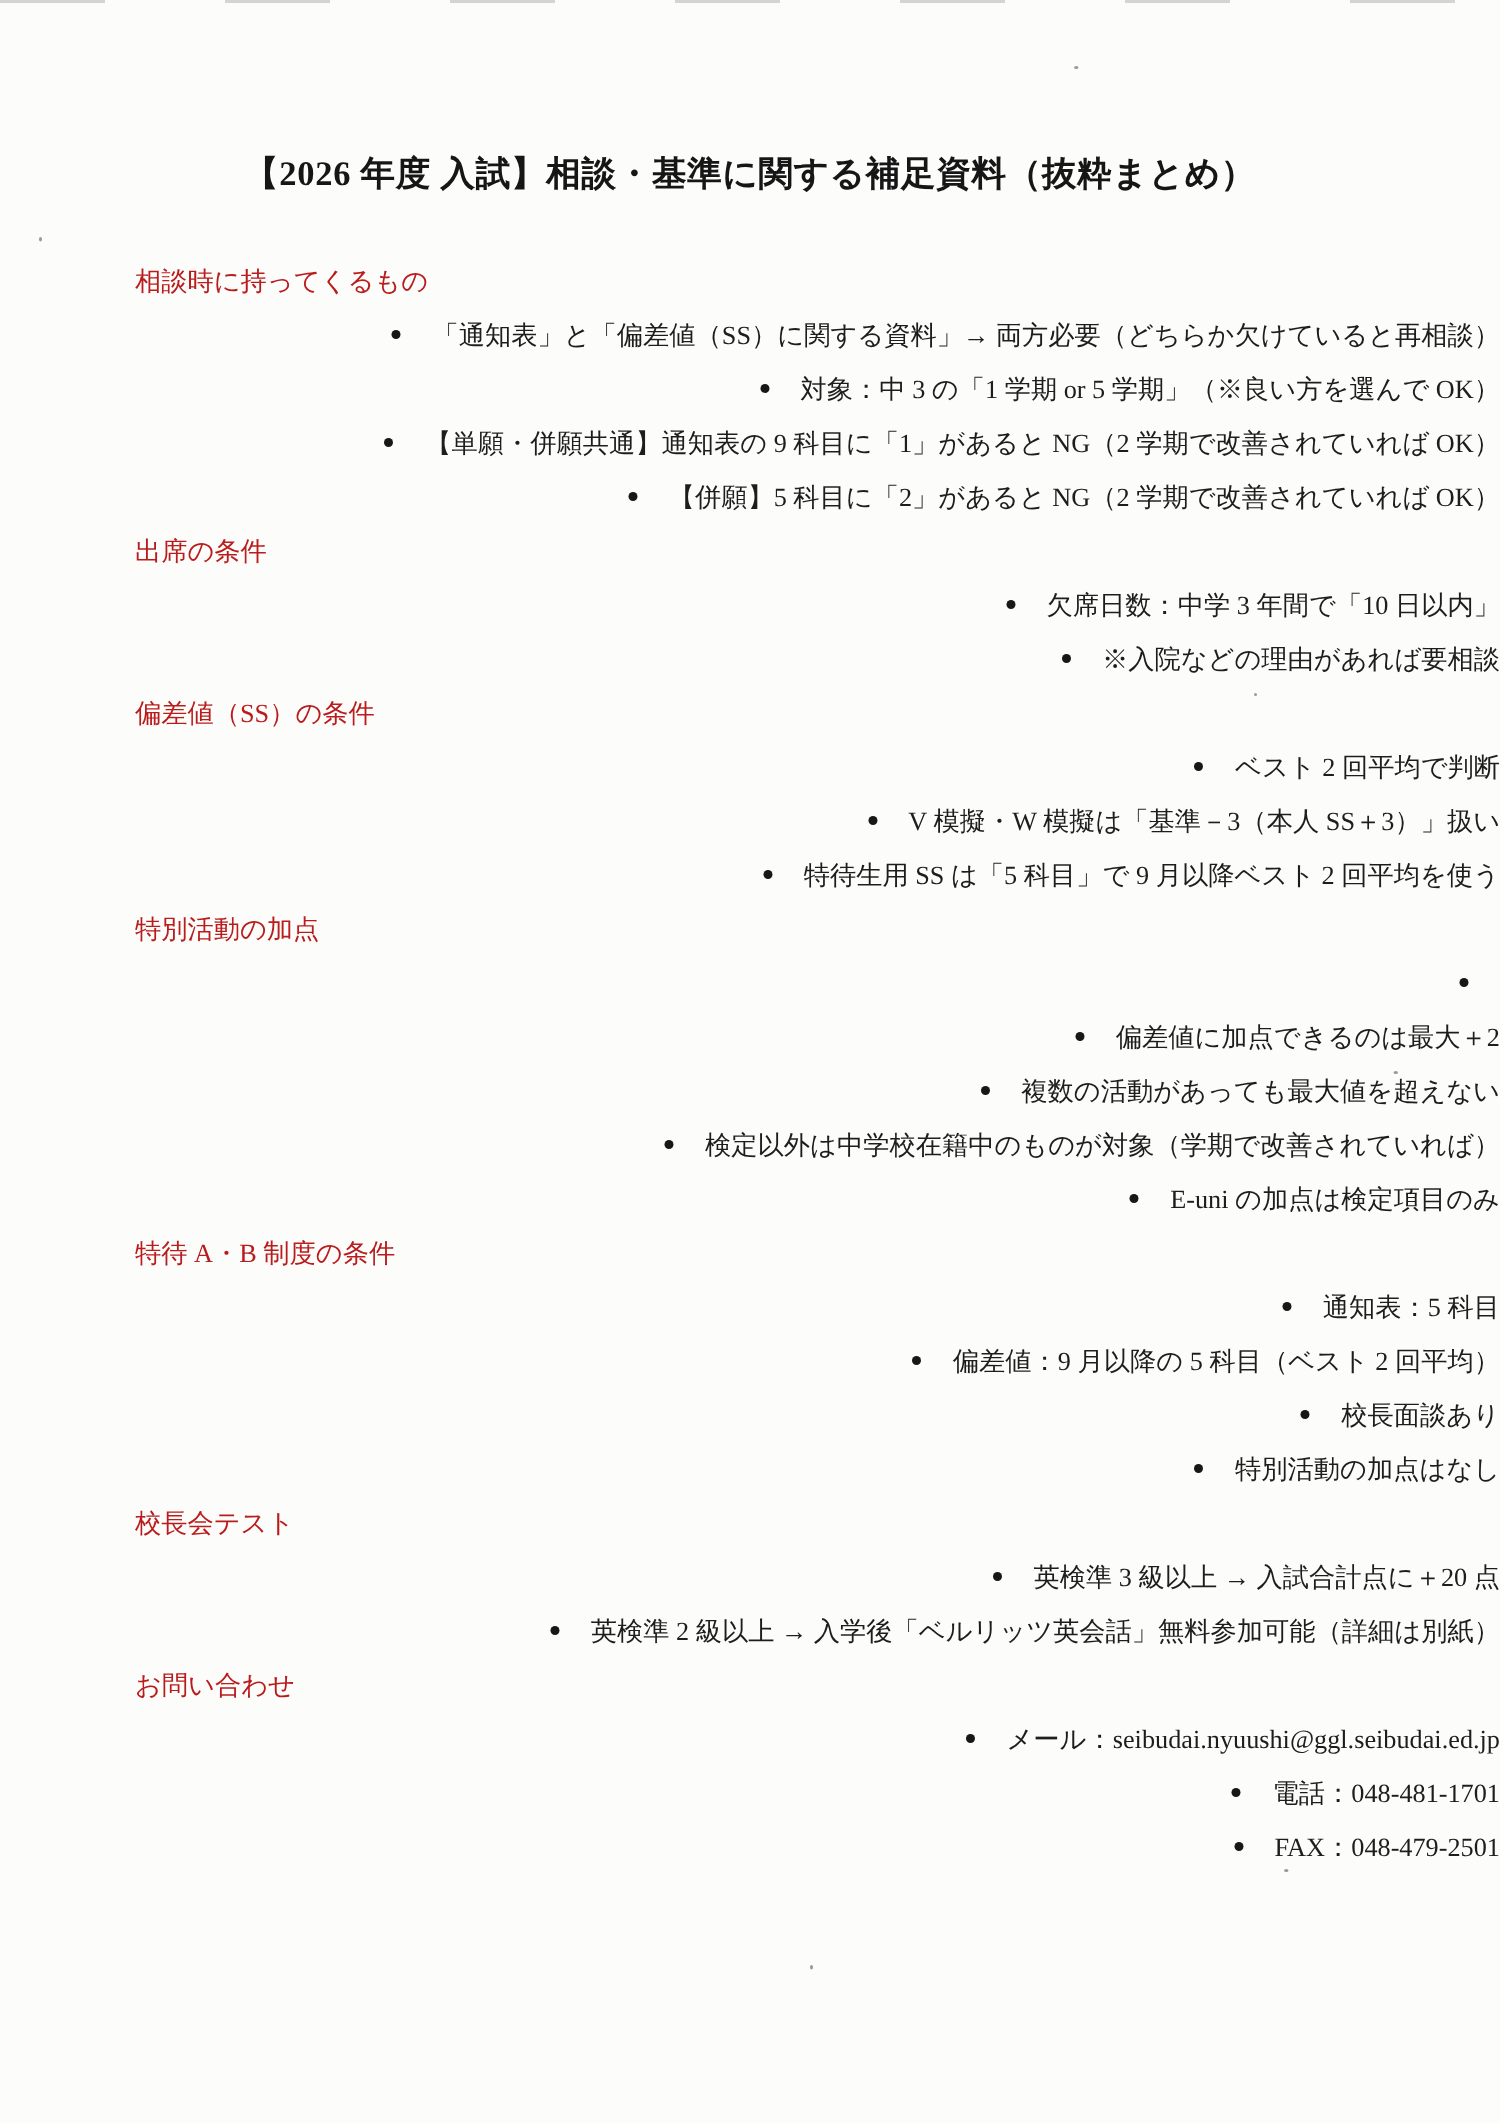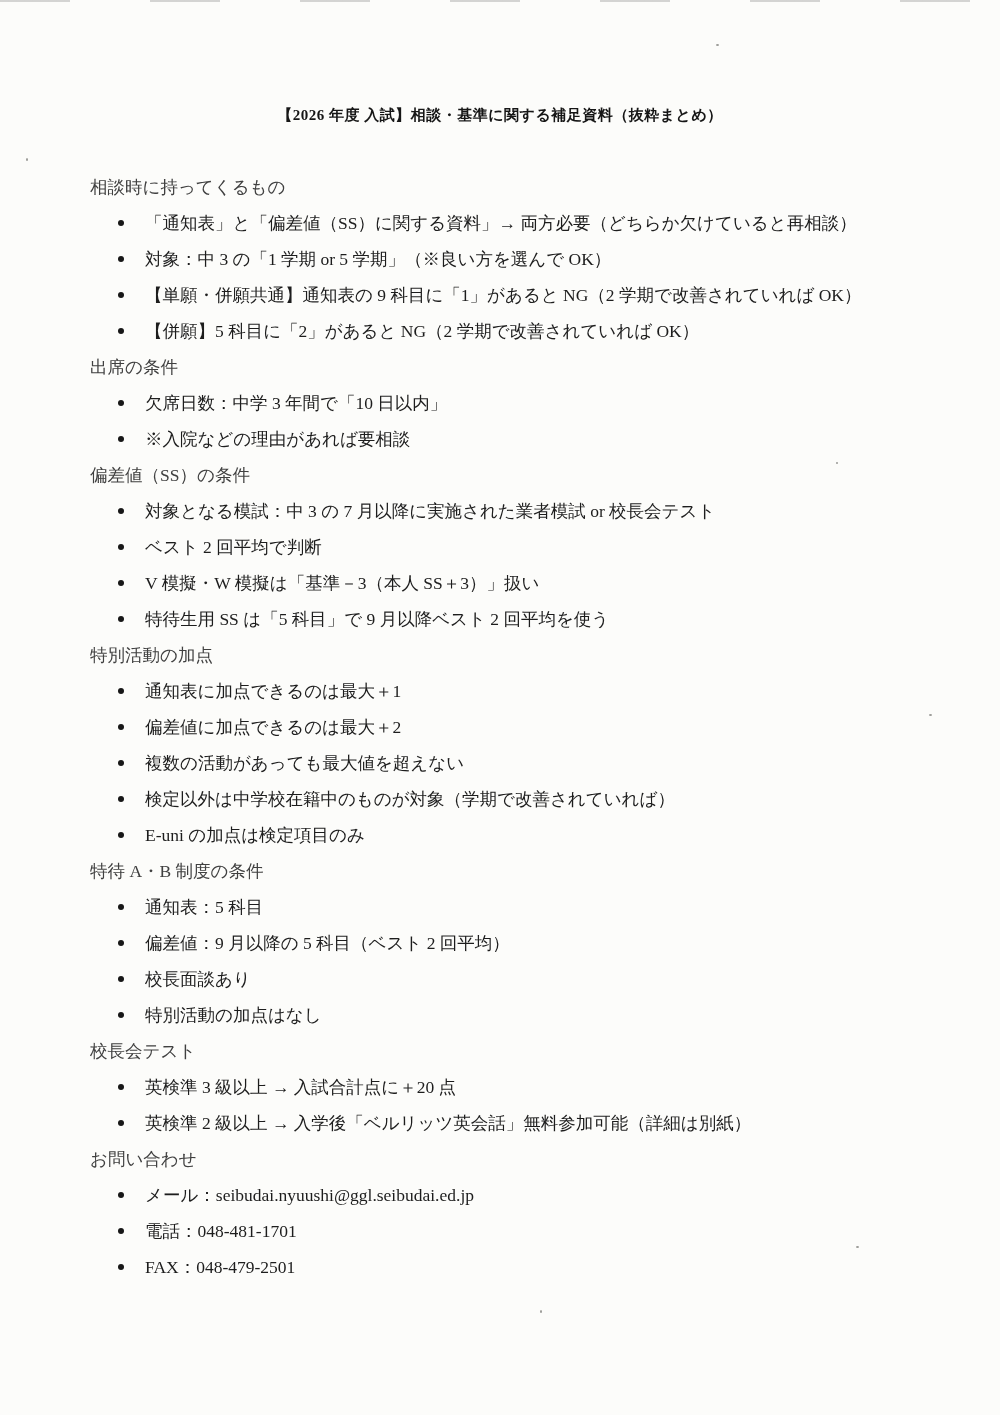--- a/index.html
+++ b/index.html
@@ -35,32 +35,32 @@
     padding-top: 97px;
   }
   .line {
     height: 36px;
     display: flex;
     align-items: center;
     white-space: nowrap;
   }
   .title-line {
     justify-content: center;
-    font-size: 15px;
+    font-size: 23px;
     font-weight: 700;
     letter-spacing: 0.5px;
     color: #161616;
   }
   .spacer { height: 36px; }
   .heading {
     padding-left: 90px;
     font-size: 17.5px;
-    color: #404040;
+    color: #b91c1c;
   }
-  .item { padding-left: 118px; }
+  .item { padding-left: 118px; justify-content: flex-end; }
   .bullet-dot {
     width: 6px;
     height: 6px;
     background: #171717;
     border-radius: 50%;
     margin-right: 21px;
     flex: 0 0 auto;
   }
   .item-text {
     font-size: 17.5px;
@@ -110,39 +110,34 @@
       <span class="item-text">欠席日数：中学 3 年間で「10 日以内」</span>
     </div>
     <div class="line item">
       <span class="bullet-dot"></span>
       <span class="item-text">※入院などの理由があれば要相談</span>
     </div>
 
     <div class="line heading">偏差値（SS）の条件</div>
     <div class="line item">
       <span class="bullet-dot"></span>
-      <span class="item-text">対象となる模試：中 3 の 7 月以降に実施された業者模試 or 校長会テスト</span>
-    </div>
-    <div class="line item">
-      <span class="bullet-dot"></span>
       <span class="item-text">ベスト 2 回平均で判断</span>
     </div>
     <div class="line item">
       <span class="bullet-dot"></span>
       <span class="item-text">V 模擬・W 模擬は「基準－3（本人 SS＋3）」扱い</span>
     </div>
     <div class="line item">
       <span class="bullet-dot"></span>
       <span class="item-text">特待生用 SS は「5 科目」で 9 月以降ベスト 2 回平均を使う</span>
     </div>
 
     <div class="line heading">特別活動の加点</div>
     <div class="line item">
       <span class="bullet-dot"></span>
-      <span class="item-text">通知表に加点できるのは最大＋1</span>
     </div>
     <div class="line item">
       <span class="bullet-dot"></span>
       <span class="item-text">偏差値に加点できるのは最大＋2</span>
     </div>
     <div class="line item">
       <span class="bullet-dot"></span>
       <span class="item-text">複数の活動があっても最大値を超えない</span>
     </div>
     <div class="line item">

